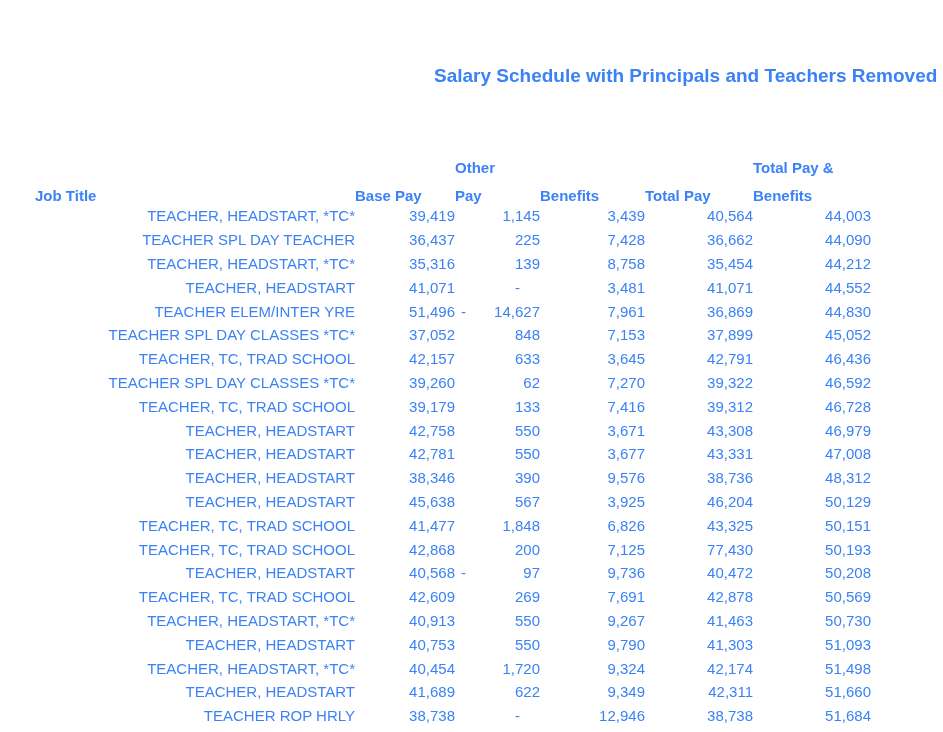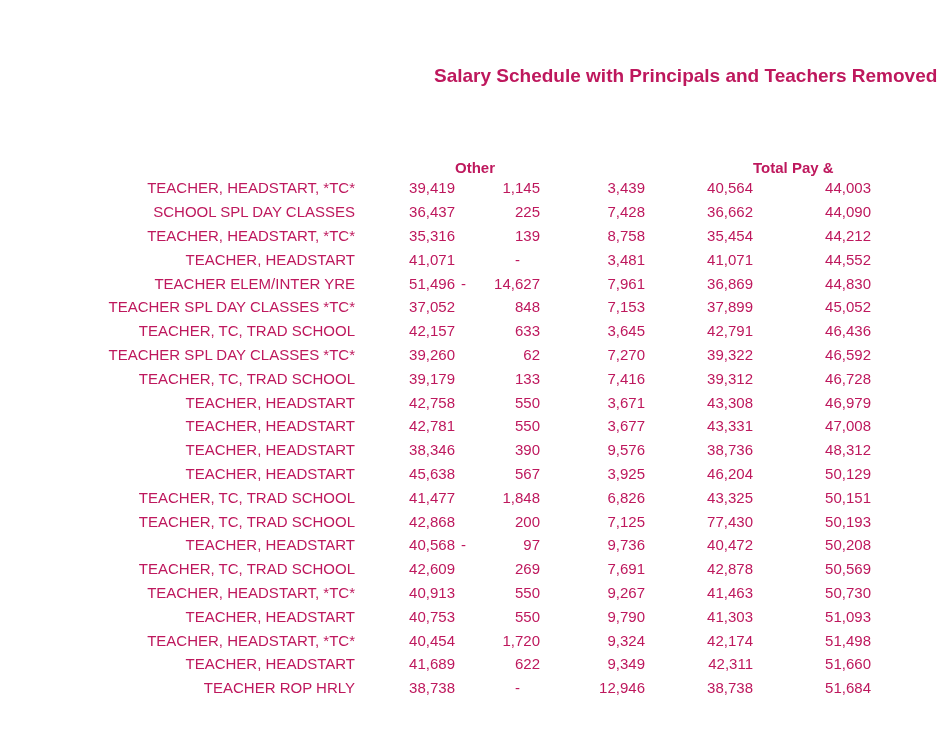--- a/index.html
+++ b/index.html
@@ -5,21 +5,21 @@
   html, body {
     margin: 0;
     padding: 0;
     background: #ffffff;
   }
   .page {
     position: relative;
     width: 943px;
     height: 732px;
     background: #ffffff;
-    color: #be185d;
+    color: #3b82f6;
     font-family: "Liberation Sans", sans-serif;
     overflow: hidden;
   }
   .report-title {
     position: absolute;
     top: 65px;
     left: 434px;
     font-size: 19px;
     font-weight: 700;
     white-space: nowrap;
@@ -82,32 +82,40 @@
     </colgroup>
     <thead>
       <tr>
         <th></th>
         <th></th>
         <th>Other</th>
         <th></th>
         <th></th>
         <th>Total Pay &amp;</th>
       </tr>
+      <tr>
+        <th>Job Title</th>
+        <th>Base Pay</th>
+        <th>Pay</th>
+        <th>Benefits</th>
+        <th>Total Pay</th>
+        <th>Benefits</th>
+      </tr>
     </thead>
     <tbody>
         <tr>
           <td class="job">TEACHER, HEADSTART, *TC*</td>
           <td class="num base">39,419</td>
           <td class="num other">1,145</td>
           <td class="num benefits">3,439</td>
           <td class="num total">40,564</td>
           <td class="num tpb">44,003</td>
         </tr>
         <tr>
-          <td class="job">SCHOOL SPL DAY CLASSES</td>
+          <td class="job">TEACHER SPL DAY TEACHER</td>
           <td class="num base">36,437</td>
           <td class="num other">225</td>
           <td class="num benefits">7,428</td>
           <td class="num total">36,662</td>
           <td class="num tpb">44,090</td>
         </tr>
         <tr>
           <td class="job">TEACHER, HEADSTART, *TC*</td>
           <td class="num base">35,316</td>
           <td class="num other">139</td>

